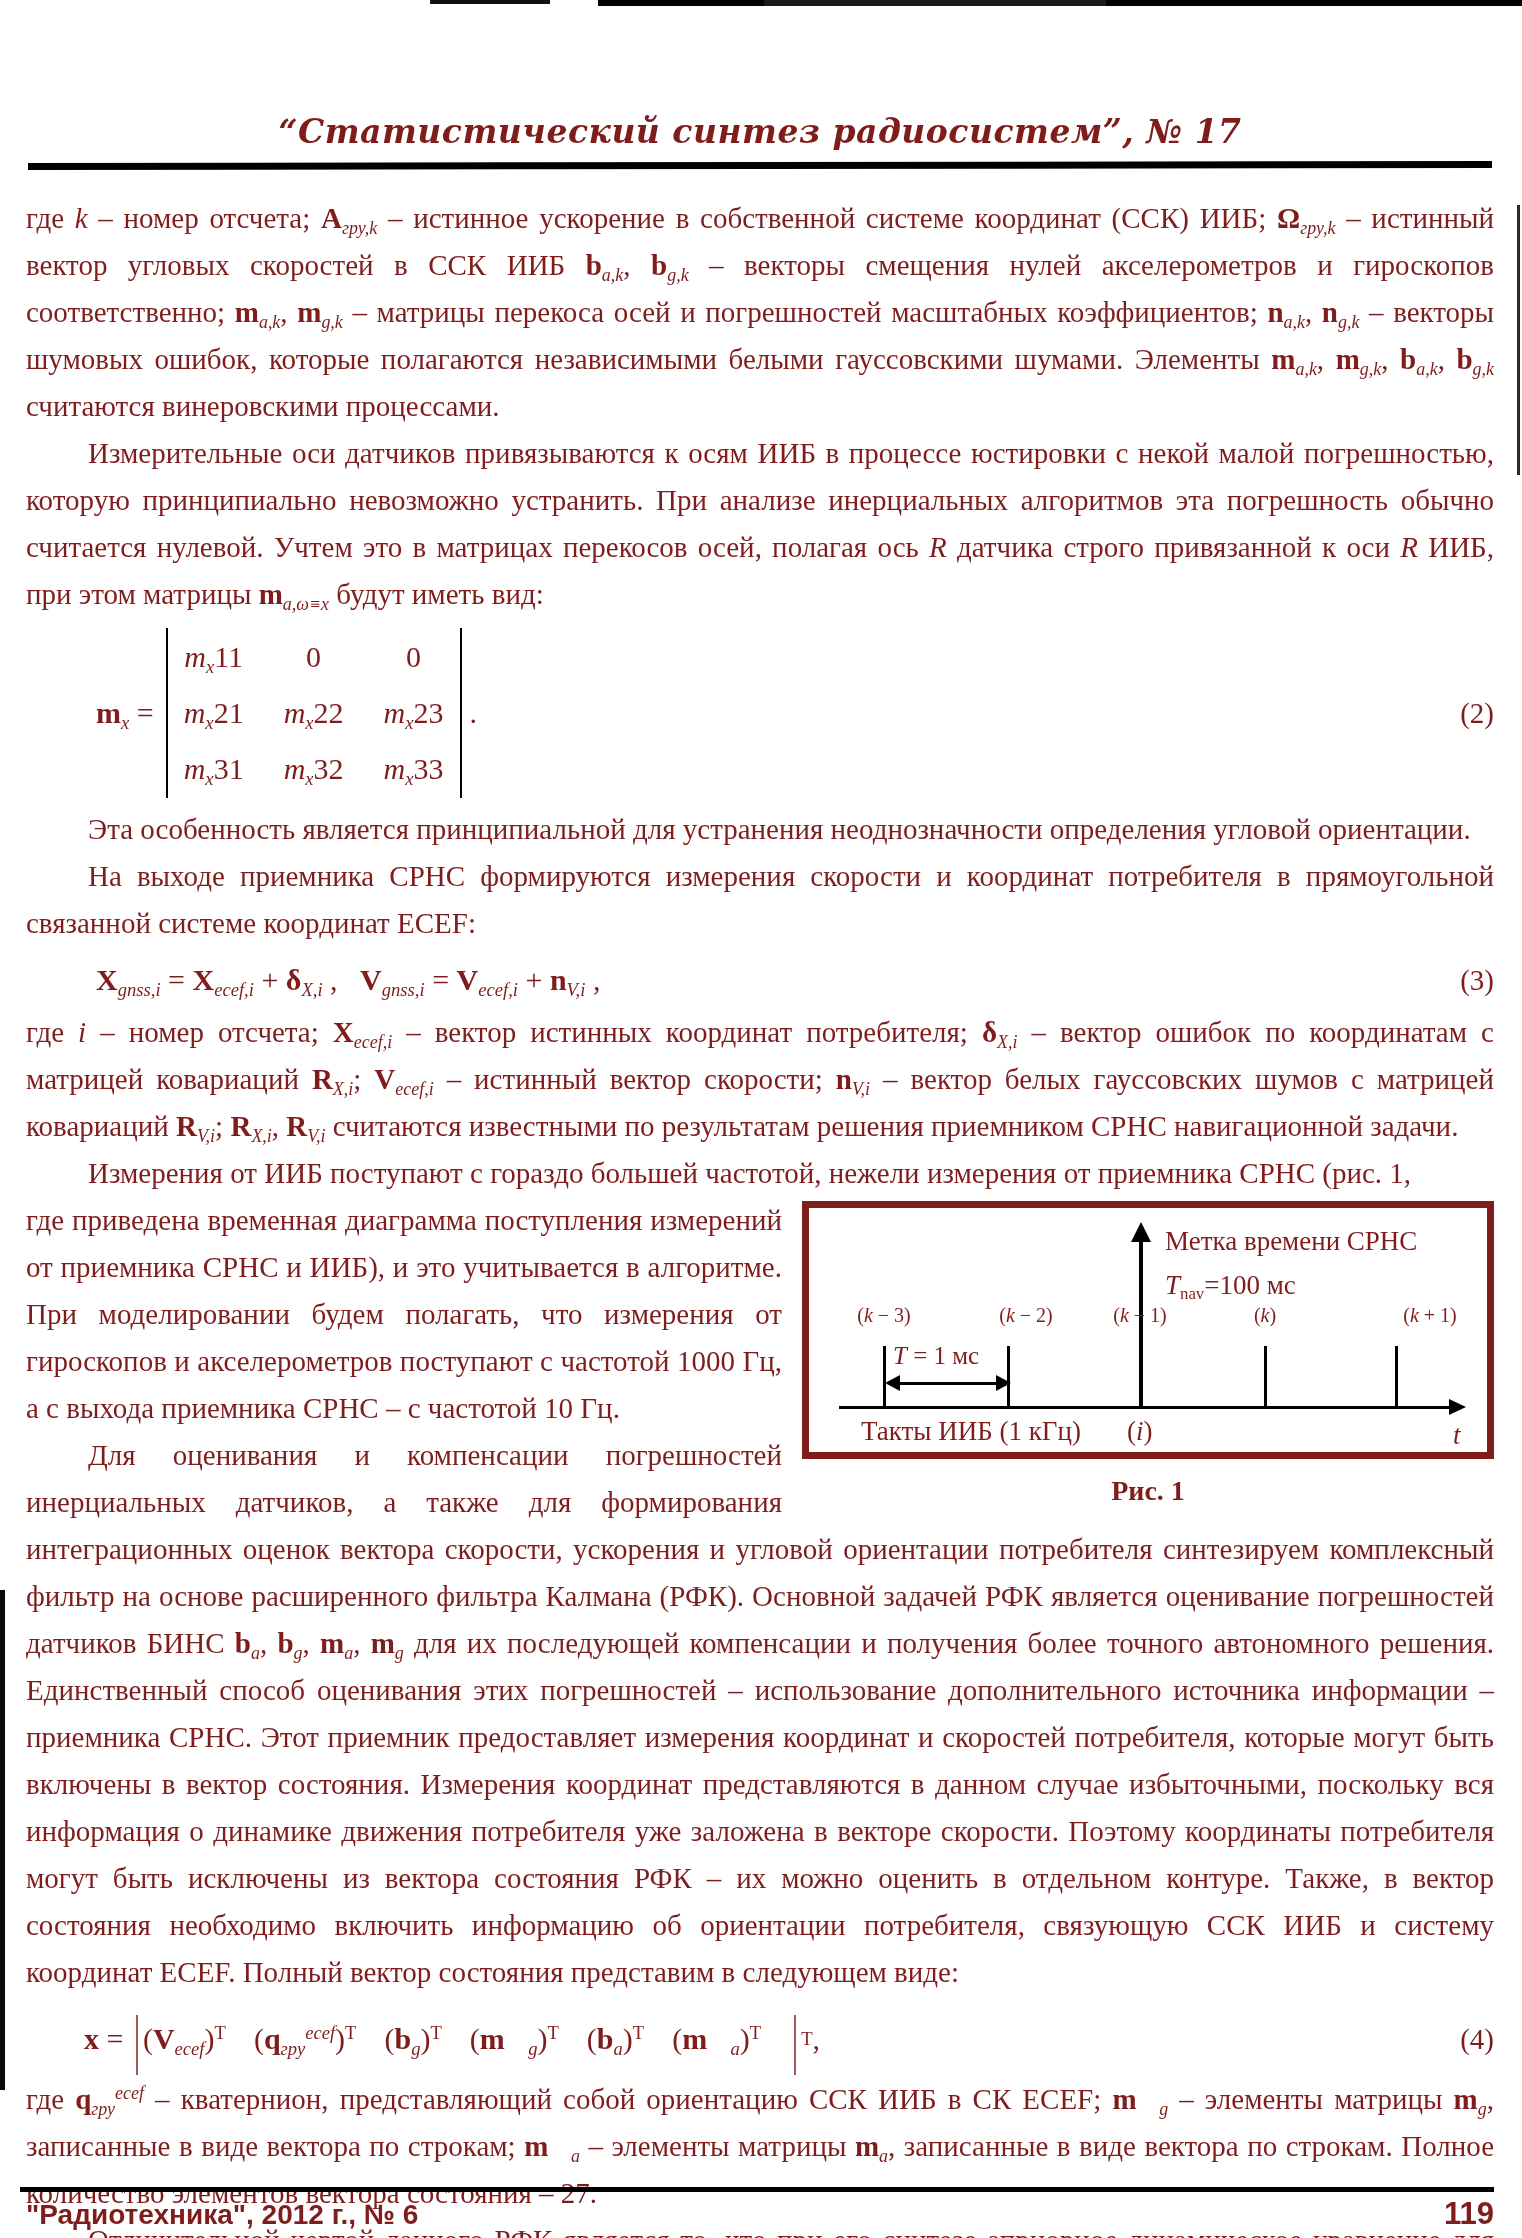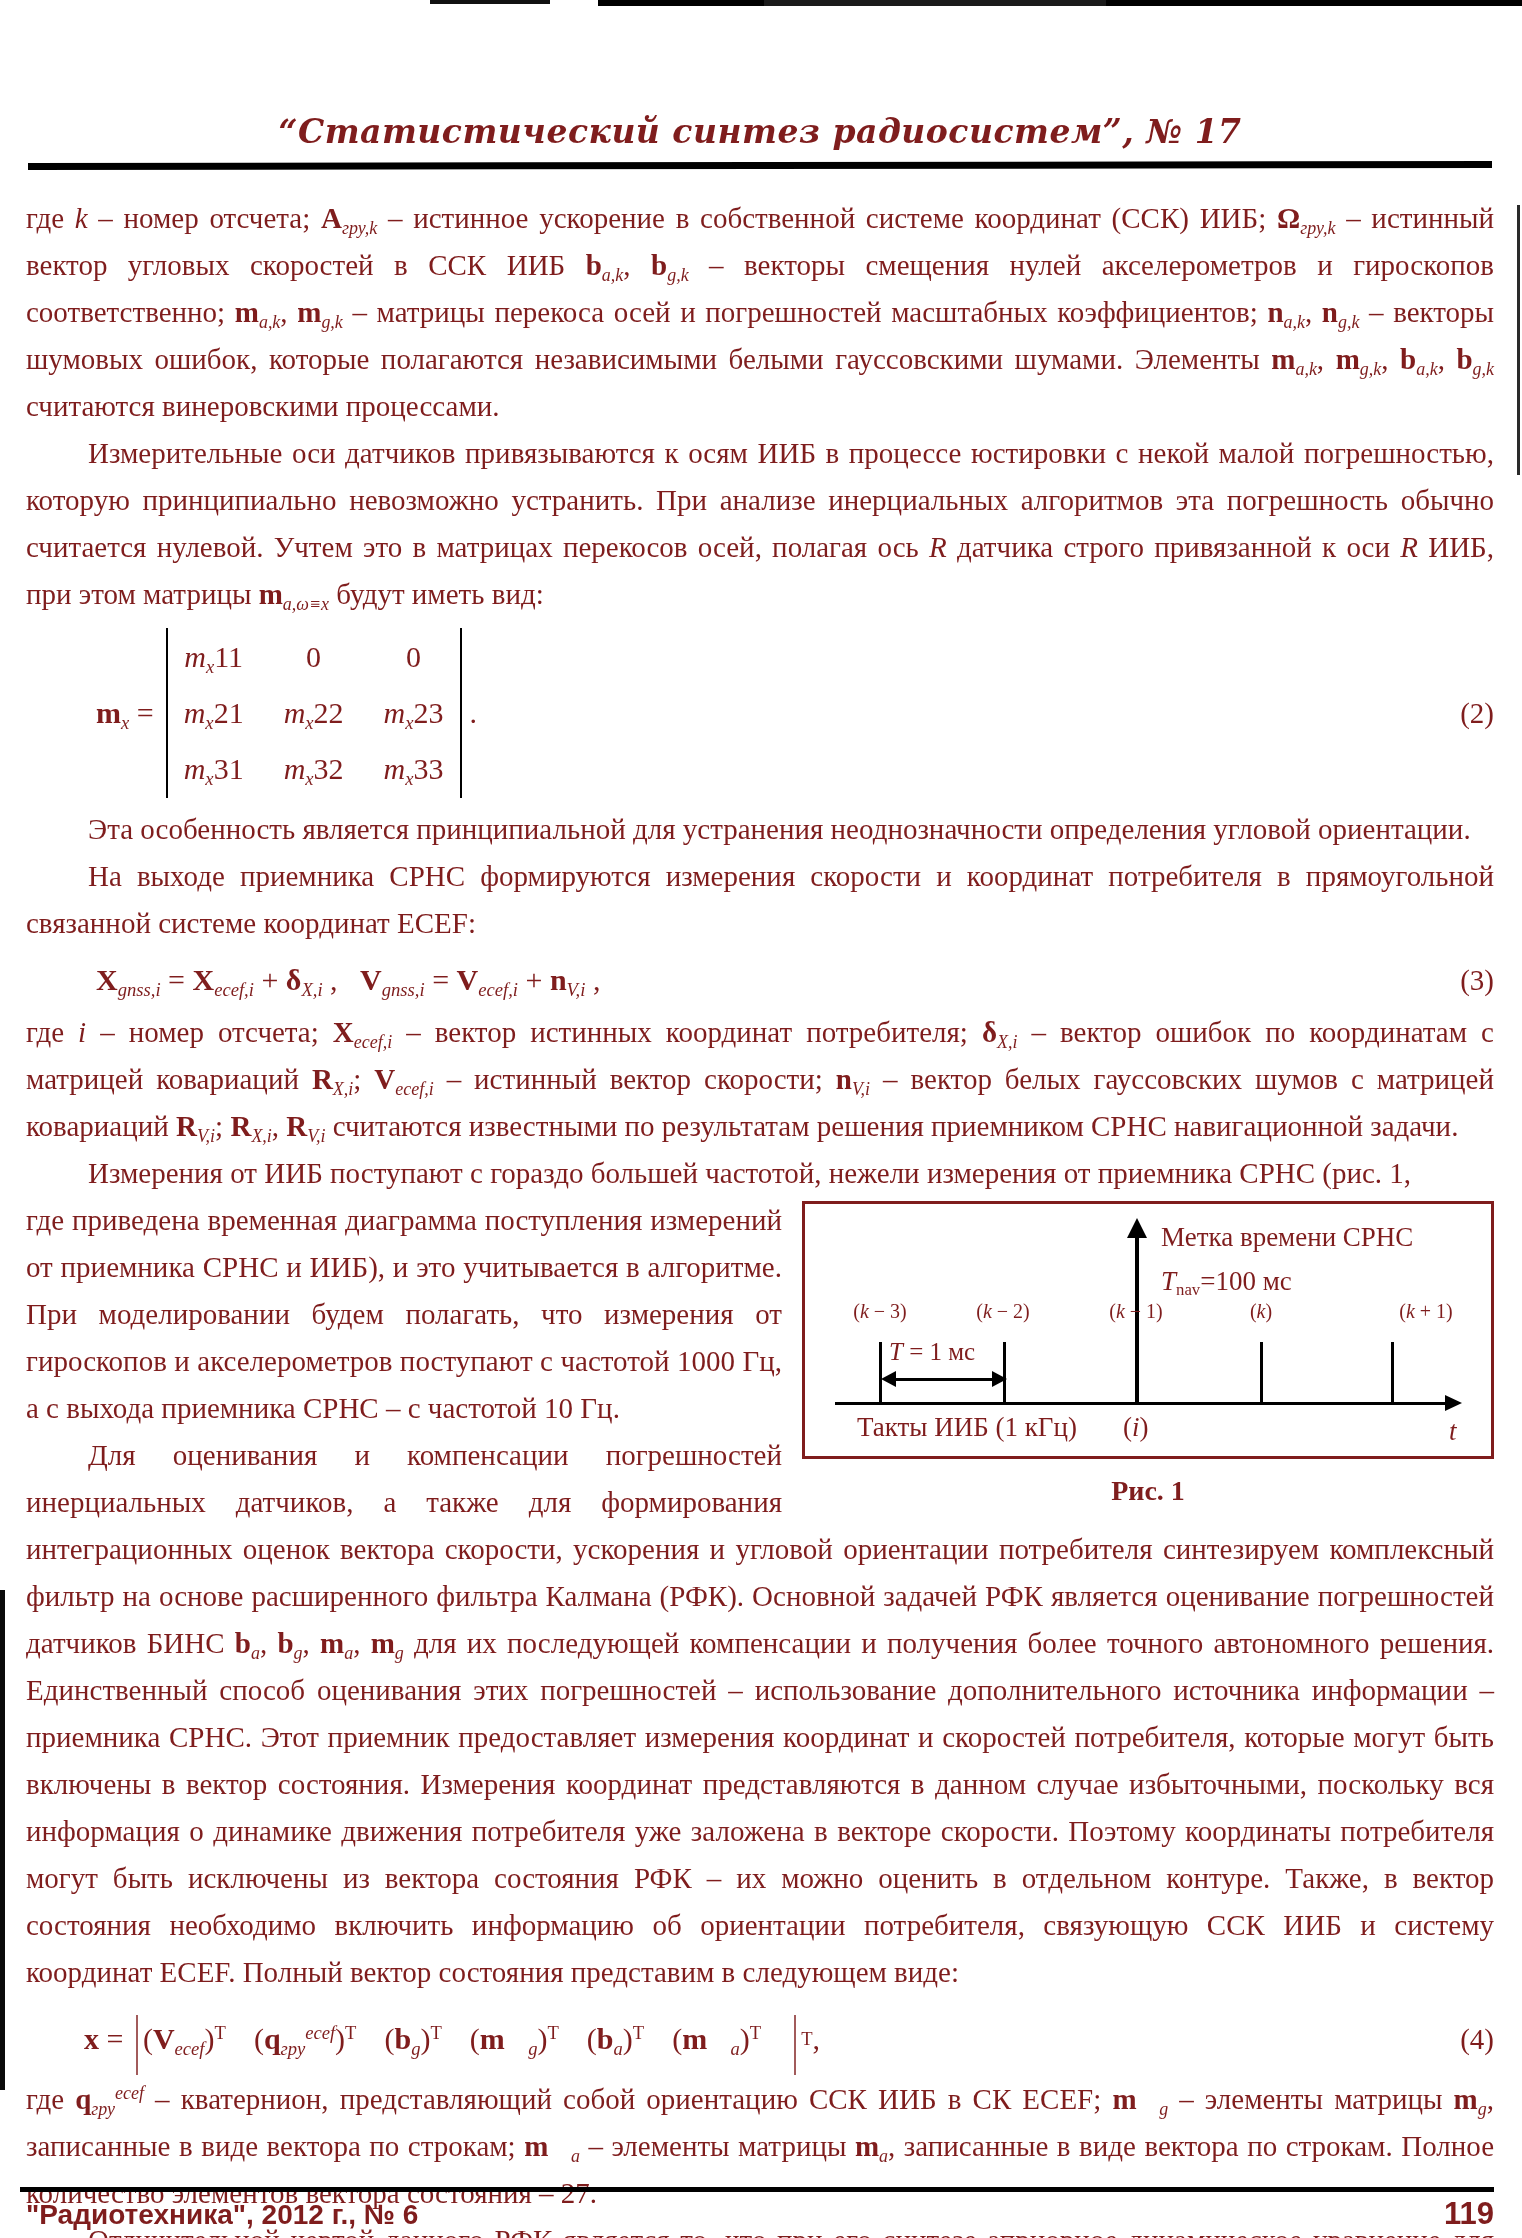--- a/index.html
+++ b/index.html
@@ -47,21 +47,21 @@
   .eq3 .eq-content { margin-left:70px; font-weight:400; }
 
   .eq4 { margin:26px 0 20px 0; }
   .eq4 .eq-content { margin-left:58px; display:inline-flex; align-items:center; white-space:nowrap; }
   .bigbar { display:inline-block; transform:scaleY(2.2); transform-origin:center; margin:0 3px; font-weight:400; }
   .eq4-term { margin-right:28px; }
   .eq4-term:last-of-type { margin-right:2px; }
 
   
   .fig-float { float:right; width:692px; margin:4px 0 10px 20px; }
-  .fig-box { position:relative; width:692px; height:258px; border:3px solid #7f1d1d; box-sizing:border-box; background:#fff; font-size:26px; }
+  .fig-box { position:relative; width:692px; height:258px; border:7px solid #7f1d1d; box-sizing:border-box; background:#fff; font-size:26px; }
   .axis-line { position:absolute; left:30px; top:198px; width:612px; height:3px; background:#000; }
   .axis-head { position:absolute; left:640px; top:191px; width:0; height:0;
     border-top:8px solid transparent; border-bottom:8px solid transparent; border-left:17px solid #000; }
   .tick { position:absolute; top:138px; width:3px; height:62px; background:#000; }
   .tick-label { position:absolute; top:96px; width:120px; margin-left:-60px; text-align:center; font-size:20px; }
   .srns-line { position:absolute; left:330px; top:32px; width:3.5px; height:168px; background:#000; }
   .srns-head { position:absolute; left:322px; top:14px; width:0; height:0;
     border-left:10px solid transparent; border-right:10px solid transparent; border-bottom:20px solid #000; }
   .srns-label { position:absolute; left:356px; top:18px; font-size:27px; }
   .tnav-label { position:absolute; left:356px; top:62px; font-size:27px; }
@@ -143,21 +143,21 @@
         <div class="srns-label">Метка времени СРНС</div>
         <div class="tnav-label"><i>T</i><sub>nav</sub>=100 мс</div>
 
         <div class="tick" style="left:74px;"></div>
         <div class="tick" style="left:198px;"></div>
         <div class="tick" style="left:330px;"></div>
         <div class="tick" style="left:455px;"></div>
         <div class="tick" style="left:586px;"></div>
 
         <div class="tick-label" style="left:75px;">(<i>k</i> − 3)</div>
-        <div class="tick-label" style="left:198px;">(<i>k</i> − 2)</div>
+        <div class="tick-label" style="left:217px;">(<i>k</i> − 2)</div>
         <div class="tick-label" style="left:331px;">(<i>k</i> − 1)</div>
         <div class="tick-label" style="left:456px;">(<i>k</i>)</div>
         <div class="tick-label" style="left:621px;">(<i>k</i> + 1)</div>
 
         <div class="int-label"><i>T</i> = 1 мс</div>
         <div class="int-line"></div>
         <div class="int-head-l"></div>
         <div class="int-head-r"></div>
 
         <div class="axis-line"></div>

